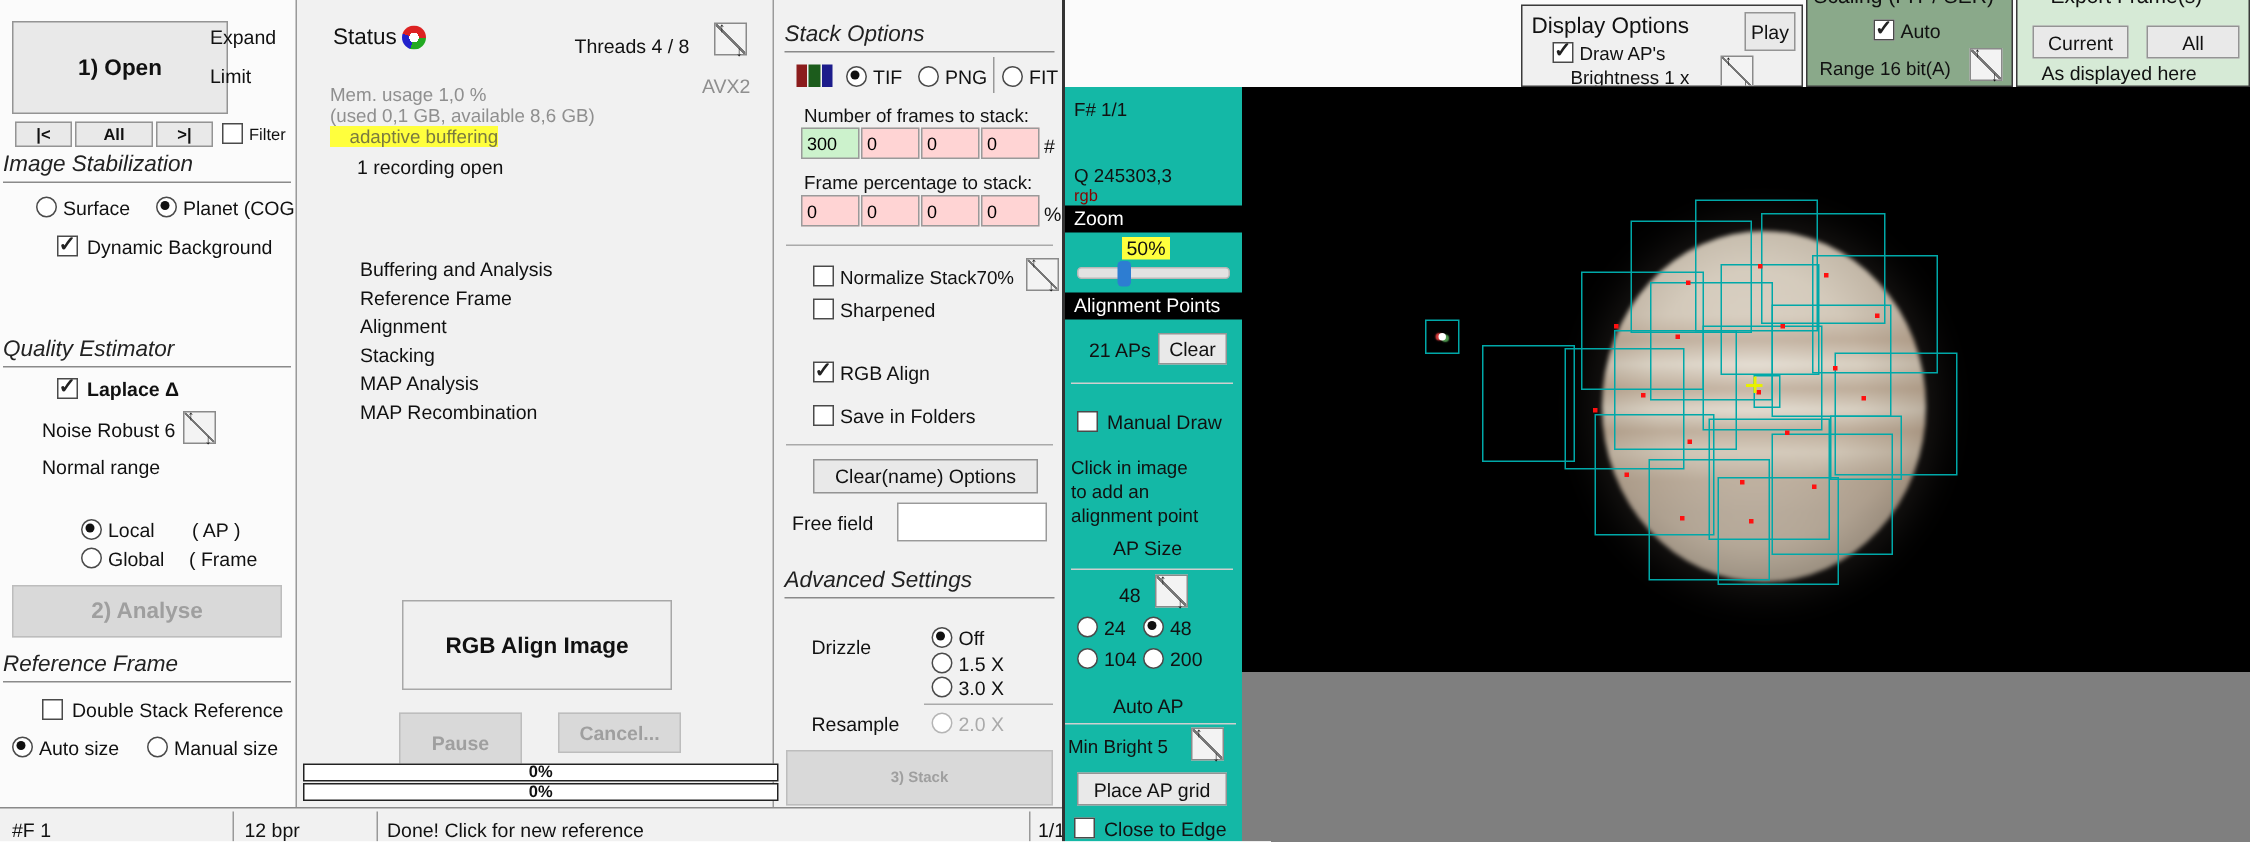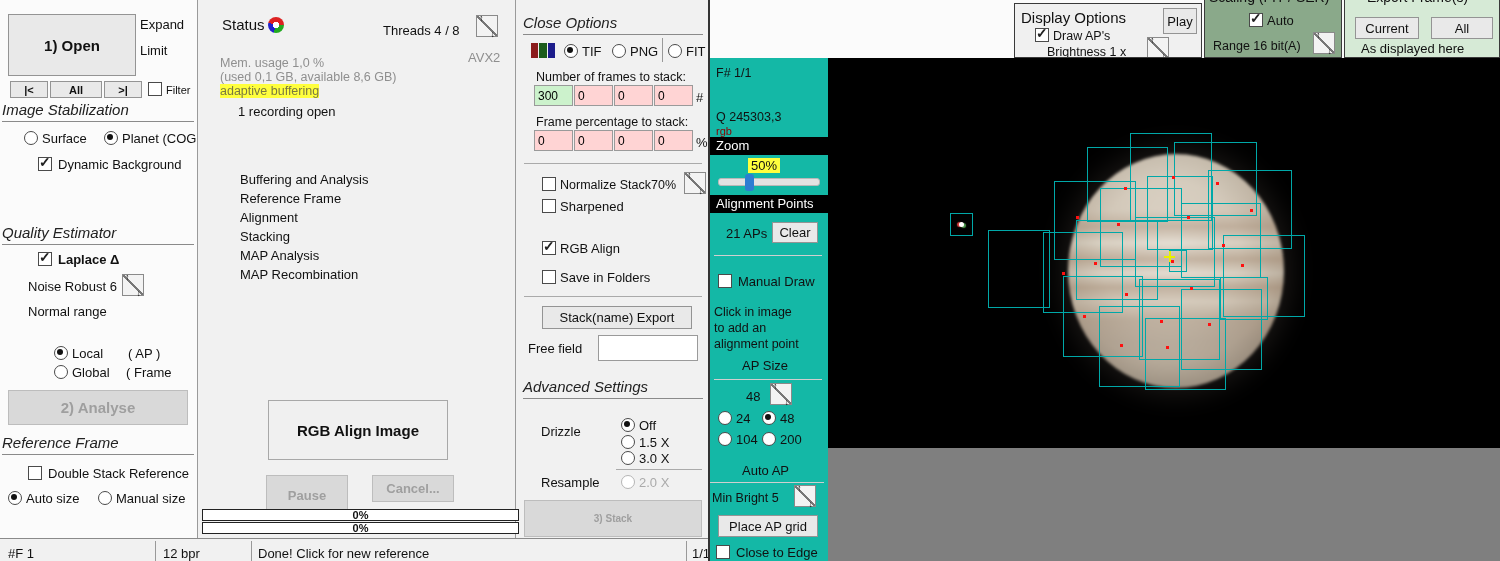--- a/index.html
+++ b/index.html
@@ -25,21 +25,21 @@
         background:#f3f3f3 linear-gradient(to top right,transparent 47%,#777 47%,#777 53%,transparent 53%);}
   .spin::before{content:"\2191";position:absolute;top:-3px;left:2px;font-size:9px;color:#111;}
   .spin::after{content:"\2193";position:absolute;bottom:-3px;right:2px;font-size:9px;color:#111;}
   .sep{position:absolute;border-top:1px solid #aaa;}
   .vline{position:absolute;border-left:1px solid #999;}
   .blkbar{position:absolute;background:#000;color:#fff;padding:1px 0 2px 6px;box-sizing:border-box;}
   .track{position:absolute;height:8px;background:#e8e8e8;border:1px solid #b8b8b8;border-radius:3px;box-sizing:border-box;}
   .thumb{position:absolute;top:-5px;width:9px;height:17px;background:#2d7dd2;border-radius:3px;}
   .field{position:absolute;border:1px solid #9a9a9a;box-sizing:border-box;font-family:"Liberation Sans",sans-serif;
          font-size:12px;padding:1px 3px;}
-  .hl{background:#ffff3d;}
+  .hl{background:#ffff3d;padding-left:13px;}
   .pb{position:absolute;background:#fff;border:1px solid #222;box-sizing:border-box;text-align:center;
       font-size:11px;line-height:10px;font-weight:bold;}
   .apbox{position:absolute;border:1px solid #00a8a8;box-sizing:border-box;}
   .apdot{position:absolute;width:3px;height:3px;background:#ff1010;}
   .planet{position:absolute;left:240px;top:96px;width:216px;height:234px;border-radius:50%;filter:blur(1.5px);
     background:
       linear-gradient(180deg,
         rgba(190,175,160,0) 0%,
         rgba(160,130,105,0.10) 24%,
         rgba(150,118,92,0.38) 31%,
@@ -55,21 +55,21 @@
     box-shadow:0 0 28px 6px rgba(110,100,90,0.25);}
 </style>
 </head>
 <body>
 
 <div id="app">
 
   <div class="p" style="left:278px;top:0;width:5px;height:4px;background:#2b5fd9"></div>
 
   <div class="panel" style="left:0;top:0;width:197px;height:538px;background:#fbfbfb">
-    <div class="btn" style="left:8px;top:14px;width:128px;height:62px;font-weight:bold;font-size:15px">1) Open</div>
+    <div class="btn" style="left:8px;top:14px;width:144px;height:62px;font-weight:bold;font-size:15px">1) Open</div>
     <span class="p" style="left:140px;top:17px">Expand</span>
     <span class="p" style="left:140px;top:43px">Limit</span>
 
     <div class="btn xs" style="left:10px;top:81px;width:38px;height:17px;font-weight:bold">|&lt;</div>
     <div class="btn xs" style="left:50px;top:81px;width:52px;height:17px;font-weight:bold">All</div>
     <div class="btn xs" style="left:104px;top:81px;width:38px;height:17px;font-weight:bold">&gt;|</div>
     <span class="cb" style="left:148px;top:82px"></span>
     <span class="p xs" style="left:166px;top:84px">Filter</span>
 
     <div class="hd p" style="left:2px;top:101px;width:192px">Image Stabilization</div>
@@ -127,21 +127,21 @@
 
     <div class="btn flat" style="left:70px;top:400px;width:180px;height:60px;font-weight:bold;font-size:15px">RGB Align Image</div>
     <div class="btn dis" style="left:68px;top:475px;width:82px;height:40px;font-weight:bold">Pause</div>
     <div class="btn dis" style="left:174px;top:475px;width:82px;height:27px;font-weight:bold">Cancel...</div>
   </div>
 
   <div class="pb" style="left:202px;top:509px;width:317px;height:12px;z-index:5">0%</div>
   <div class="pb" style="left:202px;top:522px;width:317px;height:12px;z-index:5">0%</div>
 
   <div class="panel" style="left:515px;top:0;width:193px;height:538px;background:#f1f1f1;border-left:1px solid #9a9a9a;box-sizing:border-box">
-    <div class="hd p" style="left:7px;top:14px;width:180px">Close Options</div>
+    <div class="hd p" style="left:7px;top:14px;width:180px">Stack Options</div>
 
     <span class="p" style="left:15px;top:43px;width:24px;height:15px;display:flex;gap:1px">
       <span style="flex:1;background:#8b1c1c"></span>
         <span style="flex:1;background:#1c5c1c"></span>
         <span style="flex:1;background:#1c1c8b"></span>
     </span>
     <span class="rd on" style="left:48px;top:44px"></span>
     <span class="p" style="left:66px;top:44px">TIF</span>
     <span class="rd" style="left:96px;top:44px"></span>
     <span class="p" style="left:114px;top:44px">PNG</span>
@@ -168,21 +168,21 @@
     <span class="p sm" style="left:44px;top:178px">Normalize Stack70%</span>
     <span class="spin" style="left:168px;top:172px"></span>
     <span class="cb" style="left:26px;top:199px"></span>
     <span class="p" style="left:44px;top:199px">Sharpened</span>
     <span class="cb on" style="left:26px;top:241px"></span>
     <span class="p" style="left:44px;top:241px">RGB Align</span>
     <span class="cb" style="left:26px;top:270px"></span>
     <span class="p" style="left:44px;top:270px">Save in Folders</span>
 
     <div class="sep" style="left:8px;top:296px;width:178px"></div>
-    <div class="btn" style="left:26px;top:306px;width:150px;height:23px">Stack(name) Export</div>
+    <div class="btn" style="left:26px;top:306px;width:150px;height:23px">Clear(name) Options</div>
     <span class="p" style="left:12px;top:341px">Free field</span>
     <input class="field" style="left: 82px; top: 335px; width: 100px; height: 26px; background: rgb(255, 255, 255);" value="">
 
     <div class="hd p" style="left:7px;top:378px;width:180px">Advanced Settings</div>
     <span class="p" style="left:25px;top:424px">Drizzle</span>
     <span class="rd on" style="left:105px;top:418px"></span>
     <span class="p" style="left:123px;top:418px">Off</span>
     <span class="rd" style="left:105px;top:435px"></span>
     <span class="p" style="left:123px;top:435px">1.5 X</span>
     <span class="rd" style="left:105px;top:451px"></span>

